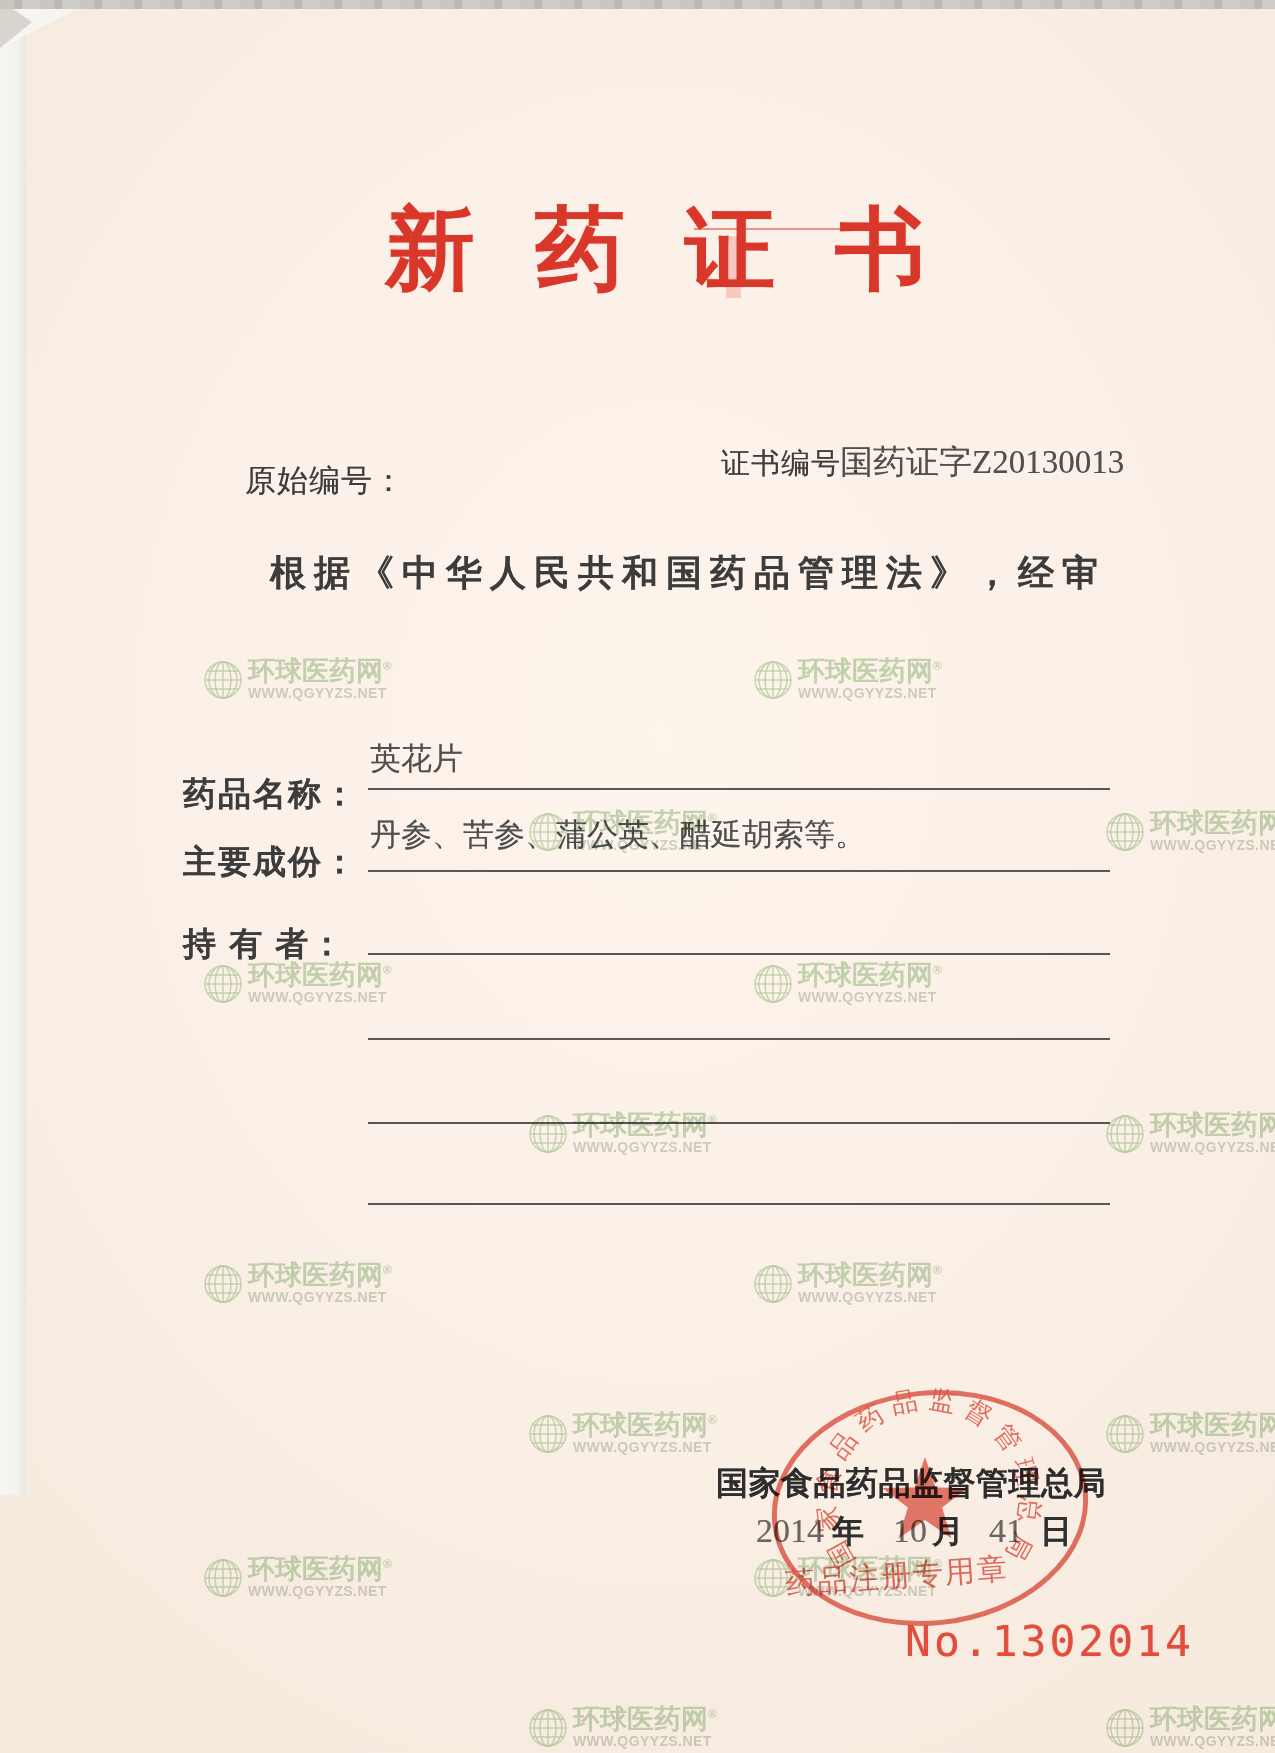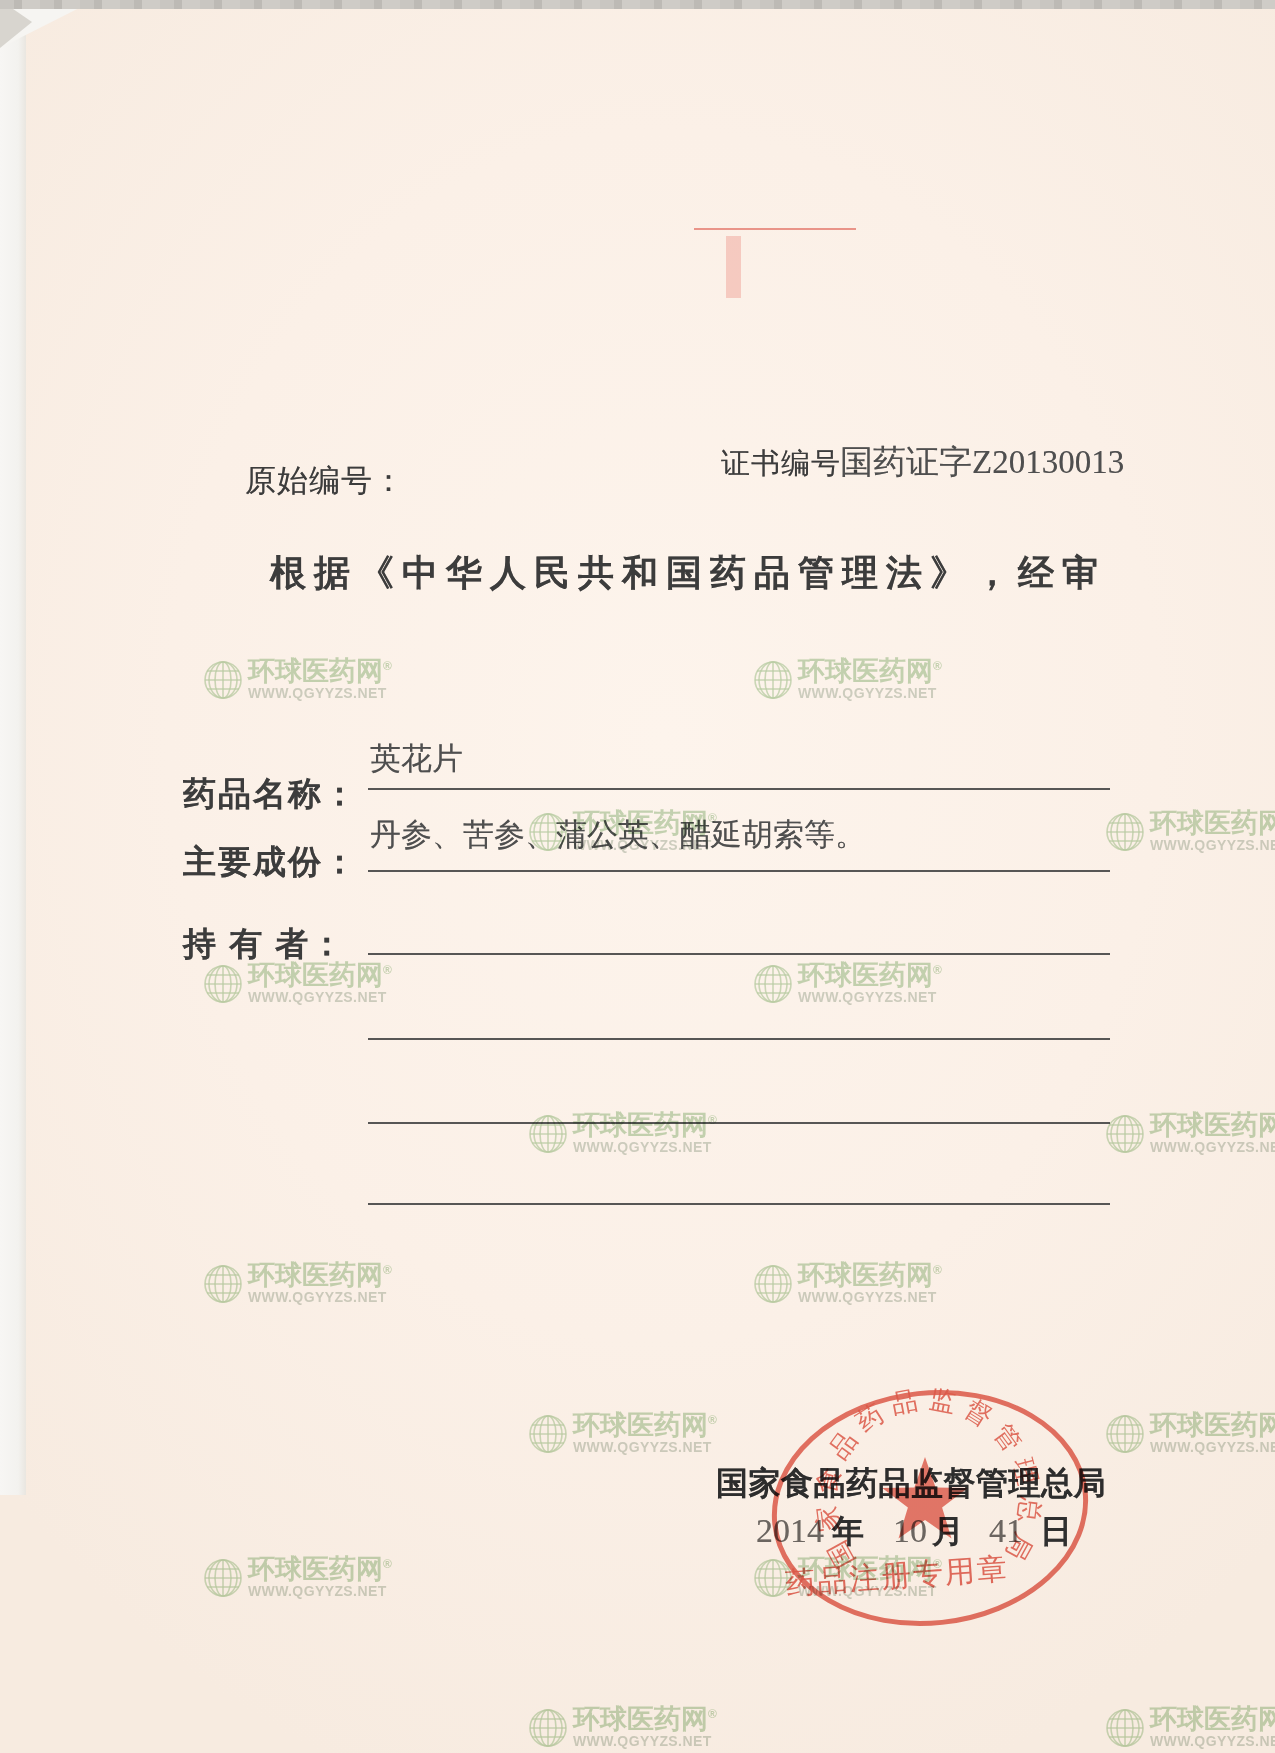--- a/index.html
+++ b/index.html
@@ -90,20 +90,21 @@
 <div id="page">
 
   <div class="abs left-strip"></div>
   <div class="abs corner-patch"></div>
   <div class="abs edge-notch"></div>
   <div class="abs crease"></div>
   <div class="abs red-artifact a1"></div>
   <div class="abs red-artifact a2"></div>
   <div class="abs pink-smudge"></div>
 
+  <div class="abs title">新药证书</div>
 
   <div class="abs ink small-label" style="left:222px;top:460px;font-size:31px;">原始编号：</div>
   <div class="abs ink small-label" style="left:698px;top:444px;font-size:29px;">证书编号：</div>
   <div class="abs value cert-no-value" style="left:840px;top:440px;">国药证字Z20130013</div>
 
   <div class="abs ink body-line" style="left:270px;top:549px;">根据《中华人民共和国药品管理法》，经审</div>
 
   <div class="abs ink label" style="left:183px;top:772px;">药品名称：</div>
   <div class="abs value" style="left:370px;top:738px;">英花片</div>
   <div class="abs underline" style="top:788px;"></div>
@@ -131,20 +132,21 @@
       </g>
       <polygon transform="translate(160,116)" fill="#dc4636" fill-opacity="0.8" points="0,-45 -10.6,-14.6 -42.8,-13.9 -17.1,5.6 -26.5,36.4 0,18 26.5,36.4 17.1,5.6 42.8,-13.9 10.6,-14.6"></polygon>
       <path id="ringpath" d="M 87 169 A 93 93 0 1 1 239 169" fill="none"></path>
       <text font-family="Liberation Sans, sans-serif" font-size="26" letter-spacing="9" fill="#dc4636" fill-opacity="0.85">
         <textPath href="#ringpath" startOffset="50%" text-anchor="middle">国家食品药品监督管理总局</textPath>
       </text>
       <text x="132" y="200" text-anchor="middle" transform="rotate(-4 132 190)" font-family="Liberation Sans, sans-serif" font-size="30" letter-spacing="2" fill="#dc4636" fill-opacity="0.88">药品注册专用章</text>
     </svg>
   </div>
 
+  <div class="abs serial">No.1302014</div>
 
   <div id="wm-layer">
       <div class="wm" style="left: 203px; top: 658px;">
     <svg class="wm-globe" viewBox="0 0 40 40">
       <g fill="none" stroke="#8fbc7f" stroke-opacity="0.75" stroke-width="1.6">
         <circle cx="20" cy="20" r="18"></circle>
         <ellipse cx="20" cy="20" rx="8" ry="18"></ellipse>
         <ellipse cx="20" cy="20" rx="14" ry="18"></ellipse>
         <line x1="2" y1="20" x2="38" y2="20"></line>
         <line x1="4" y1="11" x2="36" y2="11"></line>

